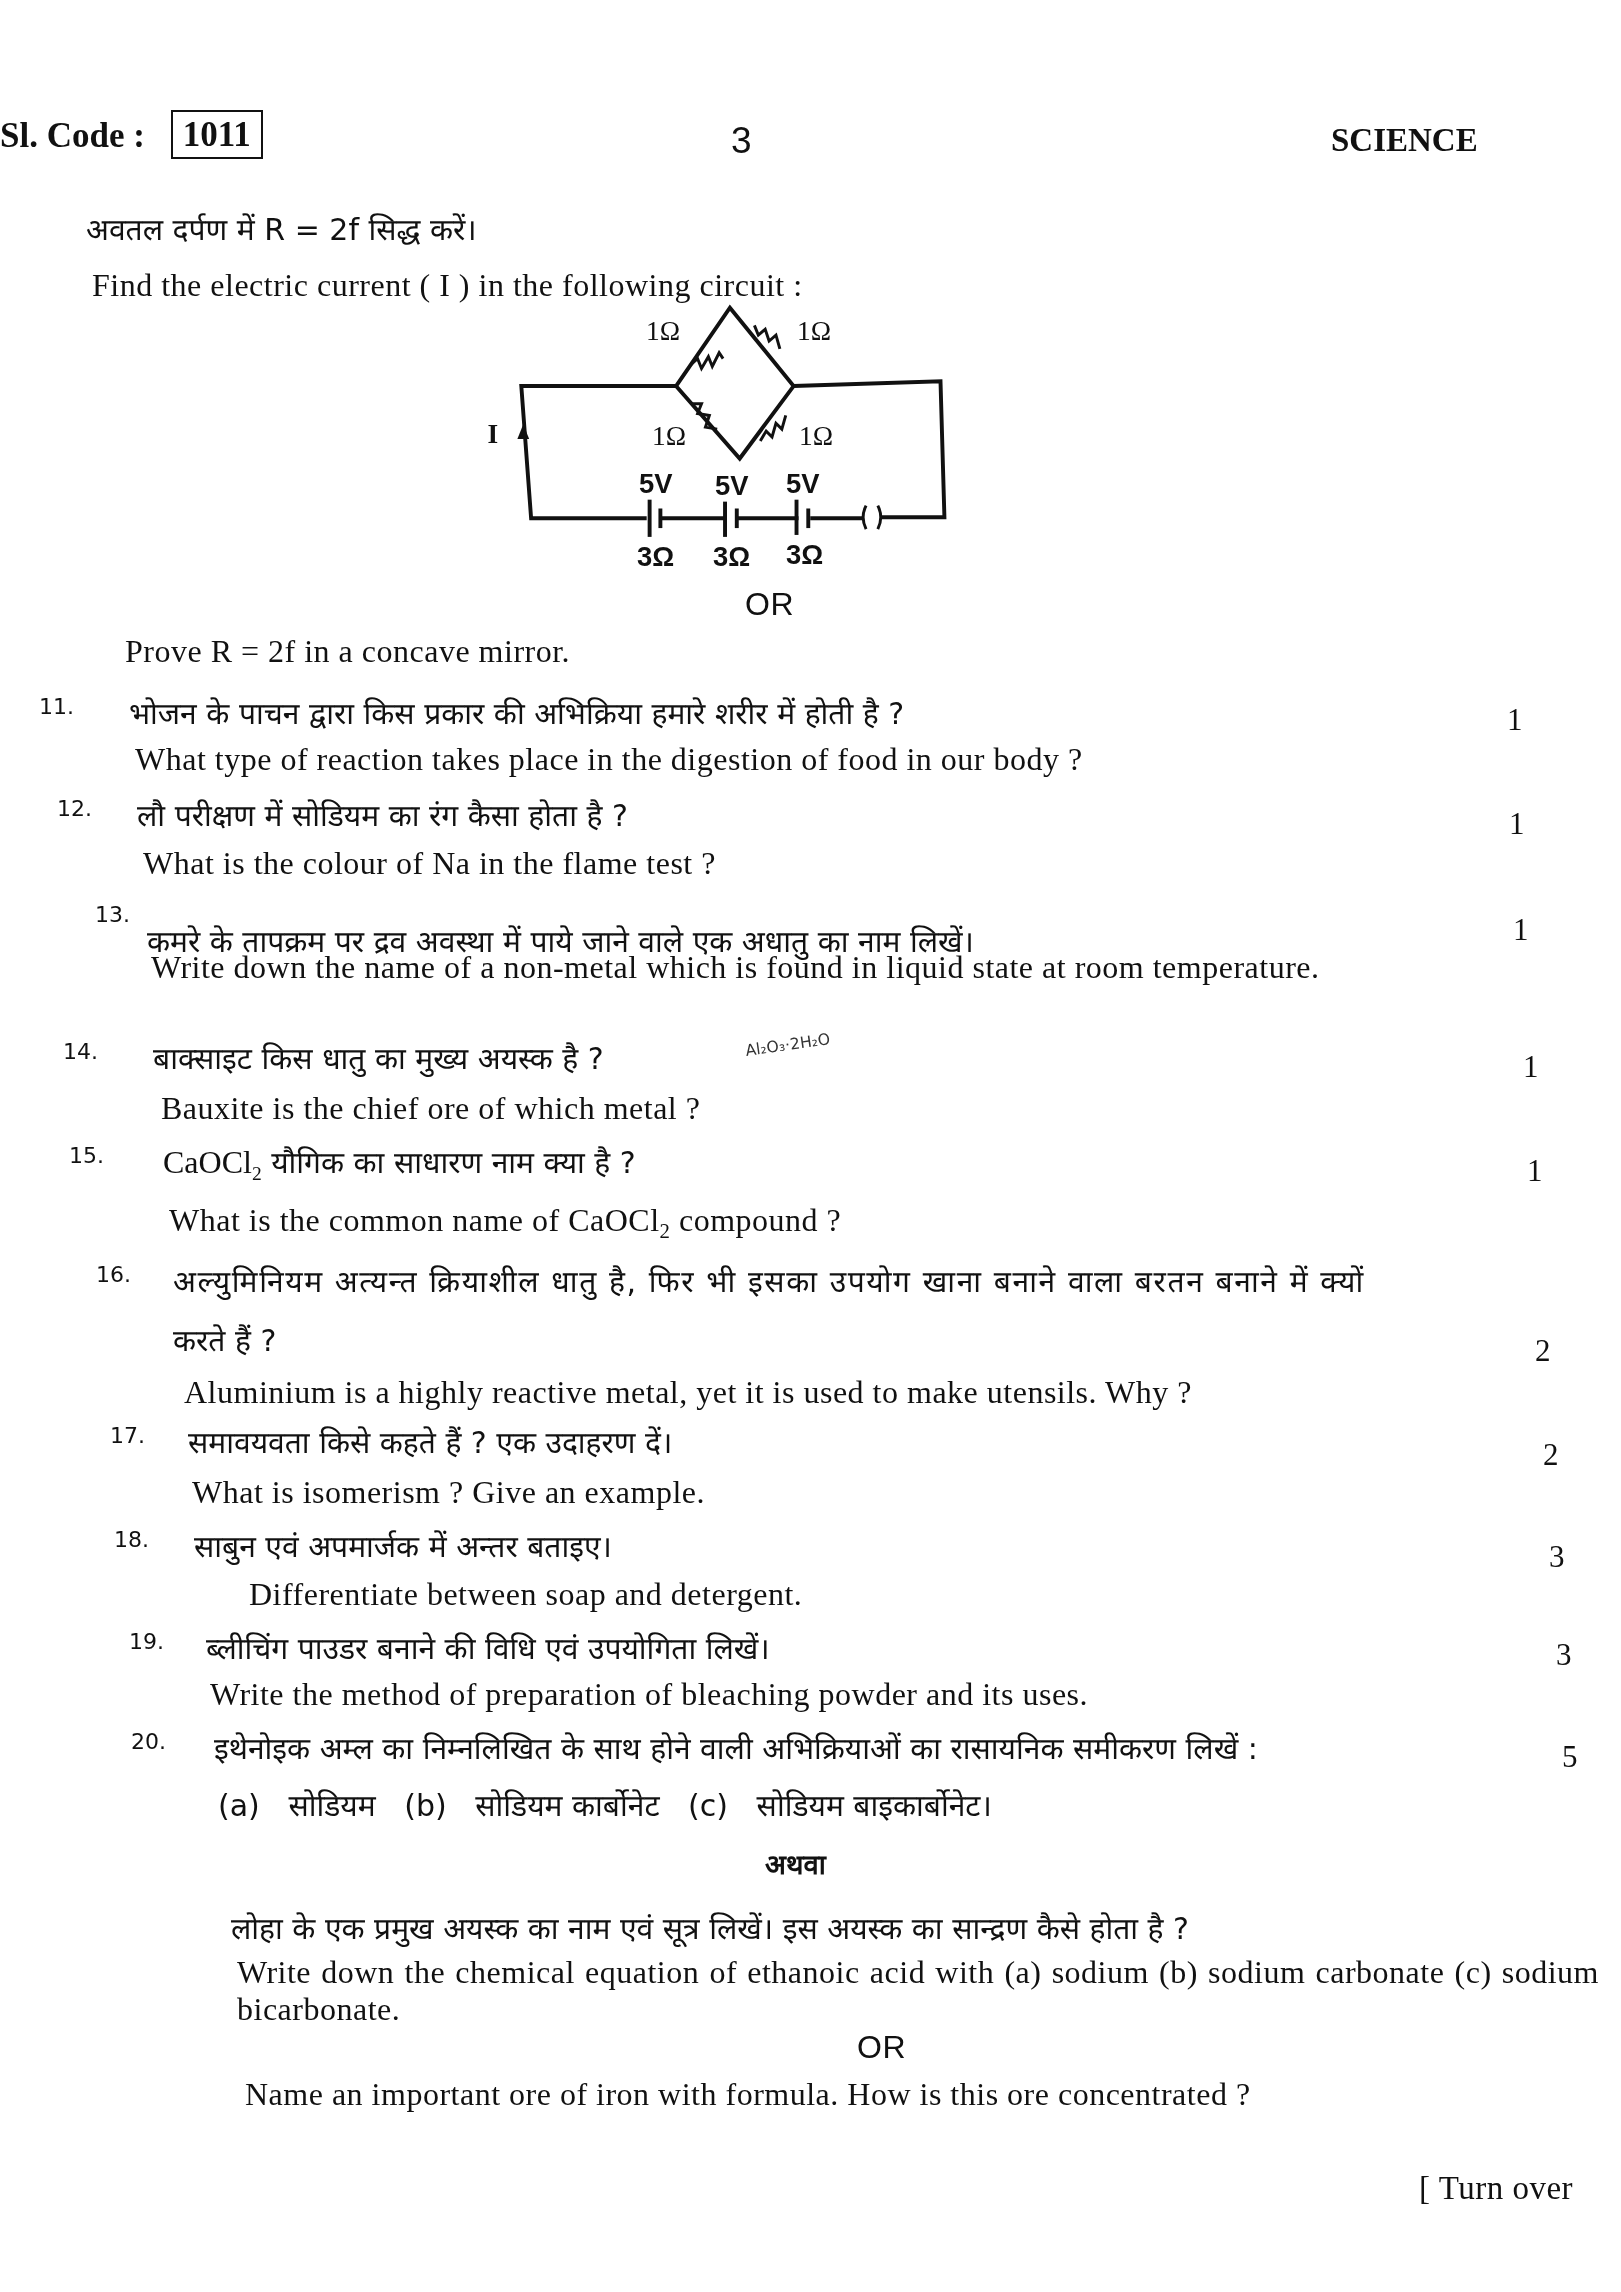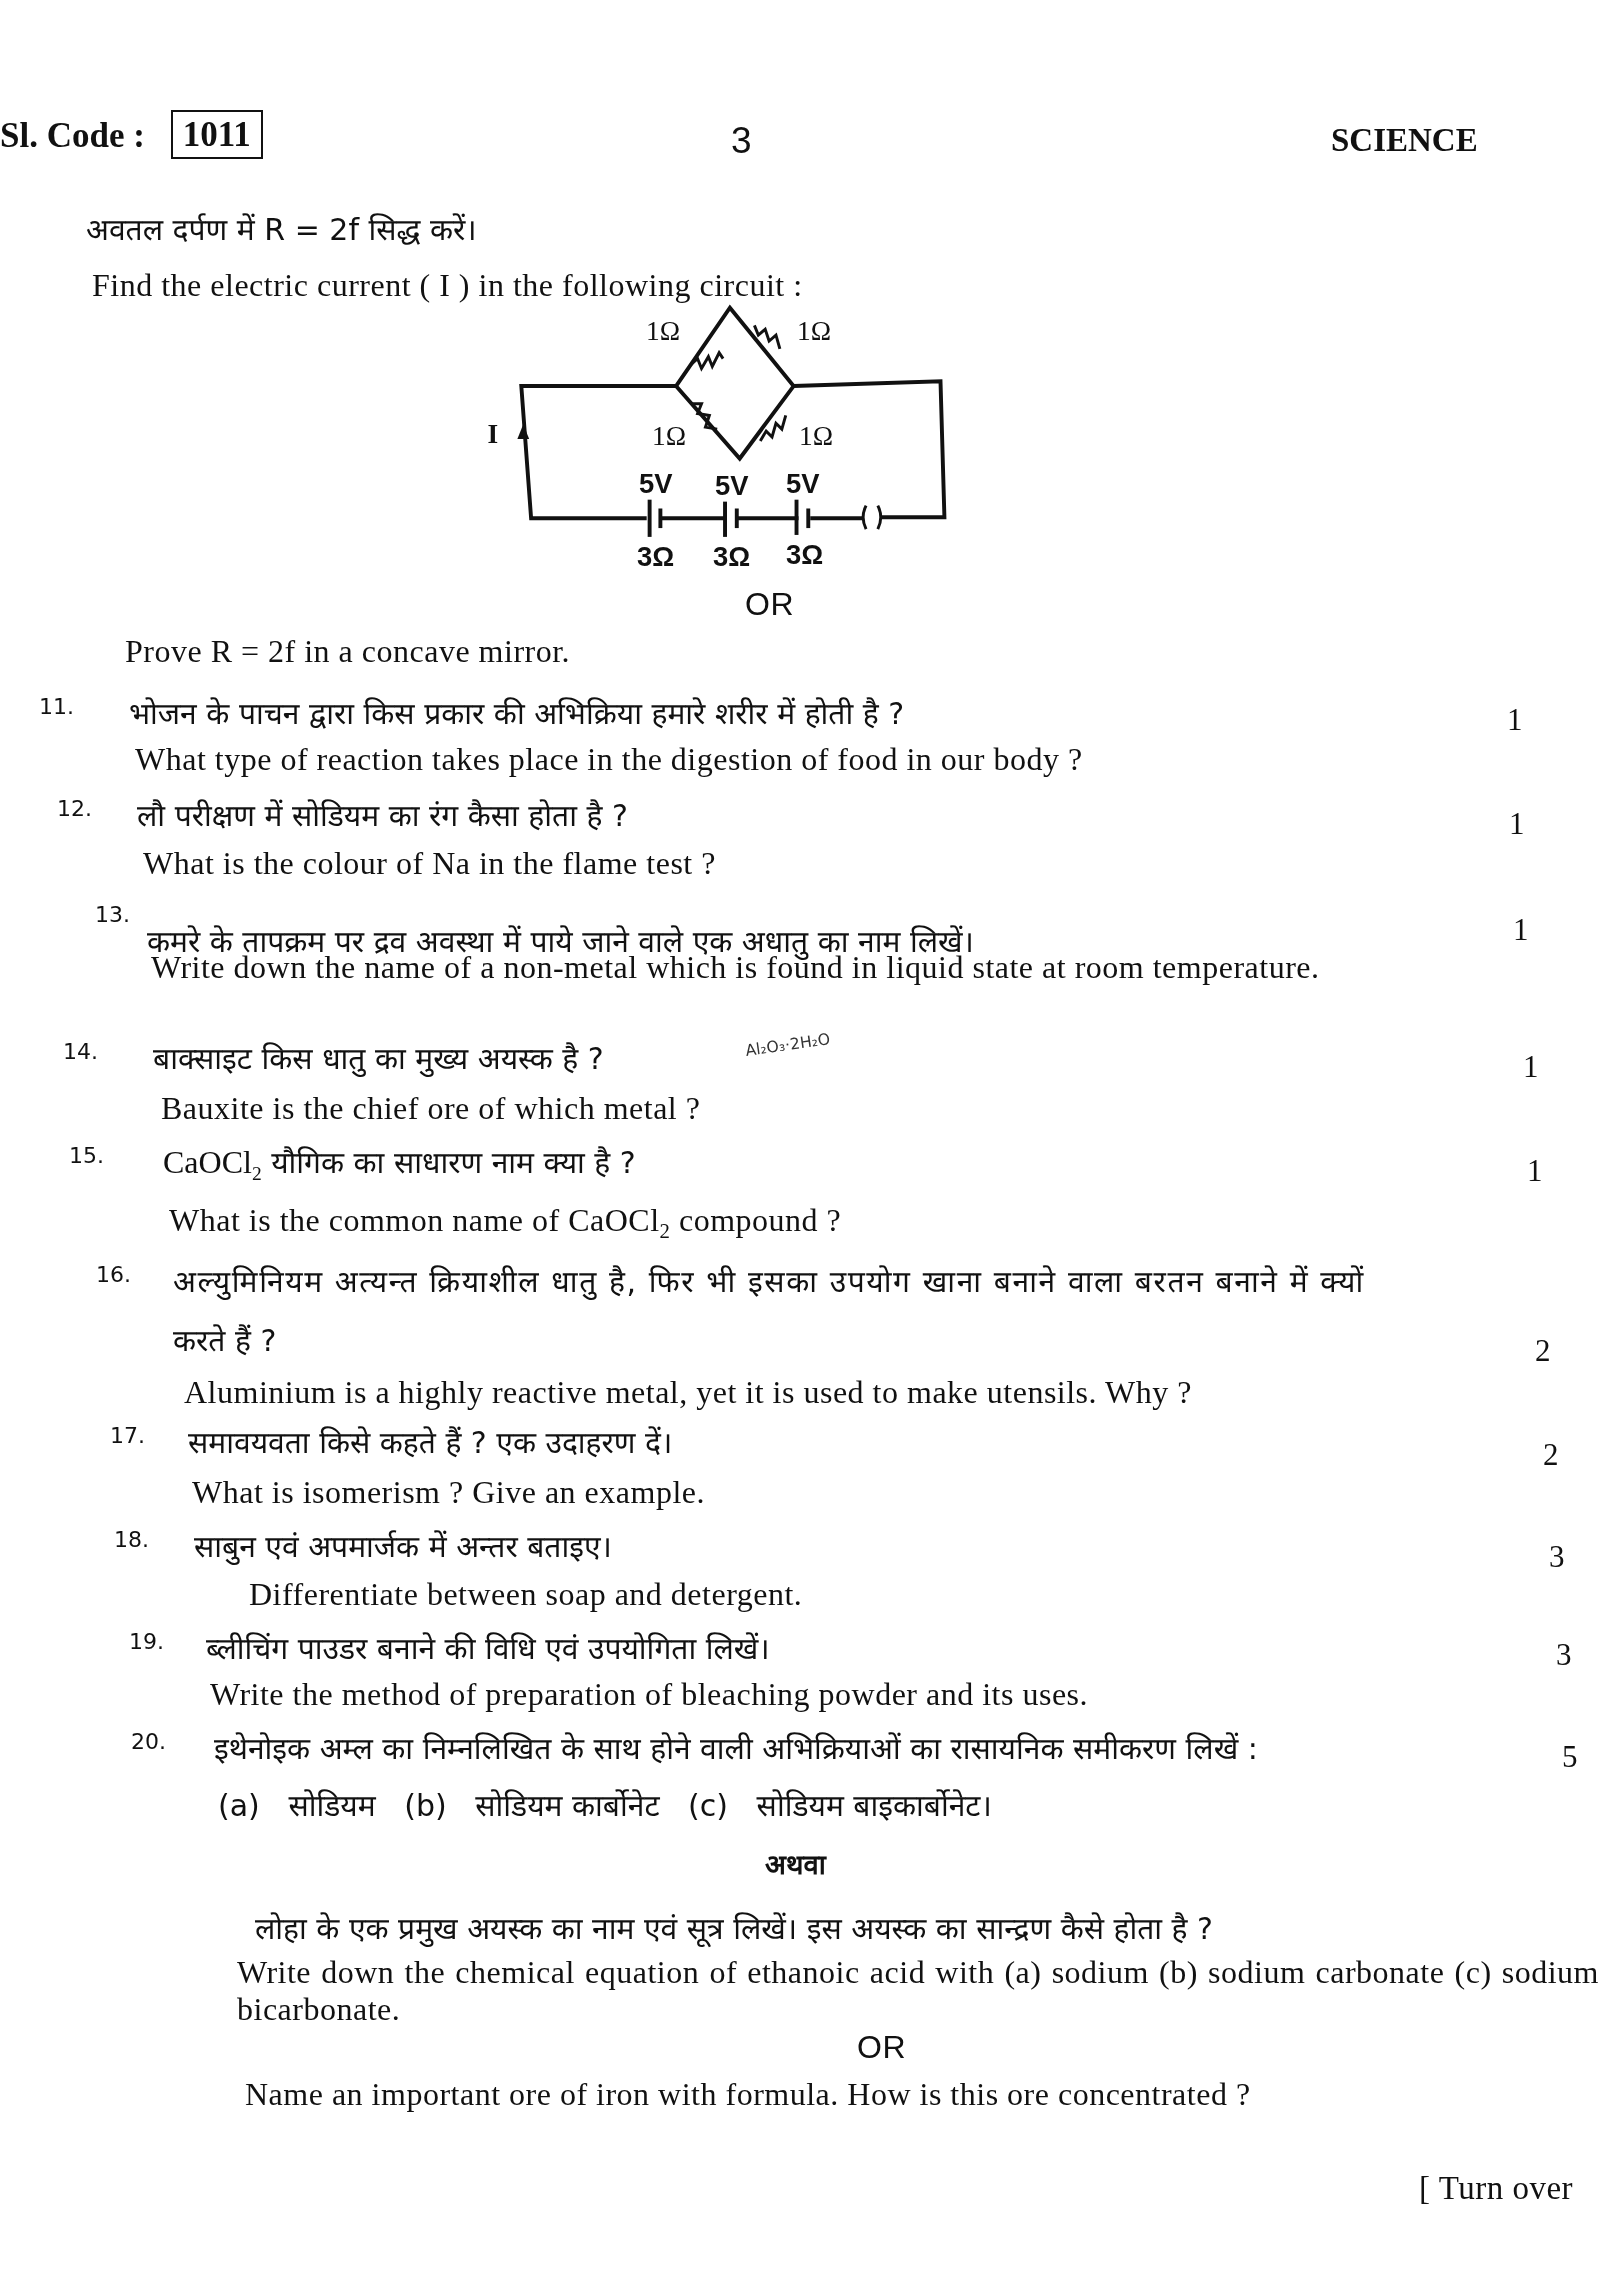--- a/index.html
+++ b/index.html
@@ -131,19 +131,19 @@
 <div class="abs num" style="left:129px; top:1629px;">19.</div>
 <div class="abs hi" style="left:206px; top:1627px;">ब्लीचिंग पाउडर बनाने की विधि एवं उपयोगिता लिखें।</div>
 <div class="abs marks" style="left:1556px; top:1637px;">3</div>
 <div class="abs en" style="left:210px; top:1676px;">Write the method of preparation of bleaching powder and its uses.</div>
 
 <div class="abs num" style="left:131px; top:1729px;">20.</div>
 <div class="abs hi" style="left:214px; top:1727px;">इथेनोइक अम्ल का निम्नलिखित के साथ होने वाली अभिक्रियाओं का रासायनिक समीकरण लिखें :</div>
 <div class="abs marks" style="left:1562px; top:1739px;">5</div>
 <div class="abs hi" style="left:218px; top:1784px; white-space:pre;">(a)   सोडियम   (b)   सोडियम कार्बोनेट   (c)   सोडियम बाइकार्बोनेट।</div>
 <div class="abs hi center" style="left:765px; top:1845px; font-weight:bold; font-size:27.4px;">अथवा</div>
-<div class="abs hi" style="left:231px; top:1907px;margin-left:24px;">लोहा के एक प्रमुख अयस्क का नाम एवं सूत्र लिखें। इस अयस्क का सान्द्रण कैसे होता है ?</div>
+<div class="abs hi" style="left:231px; top:1907px;">लोहा के एक प्रमुख अयस्क का नाम एवं सूत्र लिखें। इस अयस्क का सान्द्रण कैसे होता है ?</div>
 <div class="abs en justify" style="left:237px; top:1954px; width:1362px; line-height:37px;">Write down the chemical equation of ethanoic acid with (a) sodium (b) sodium carbonate (c) sodium bicarbonate.</div>
 <div class="abs en" style="left:857px; top:2029px; font-family:'Liberation Sans',sans-serif;">OR</div>
 <div class="abs en" style="left:245px; top:2076px;">Name an important ore of iron with formula. How is this ore concentrated ?</div>
 
 <div class="abs en" style="left:1419px; top:2170px; font-size:33px;">[ Turn over</div>
 
 
 </body></html>

